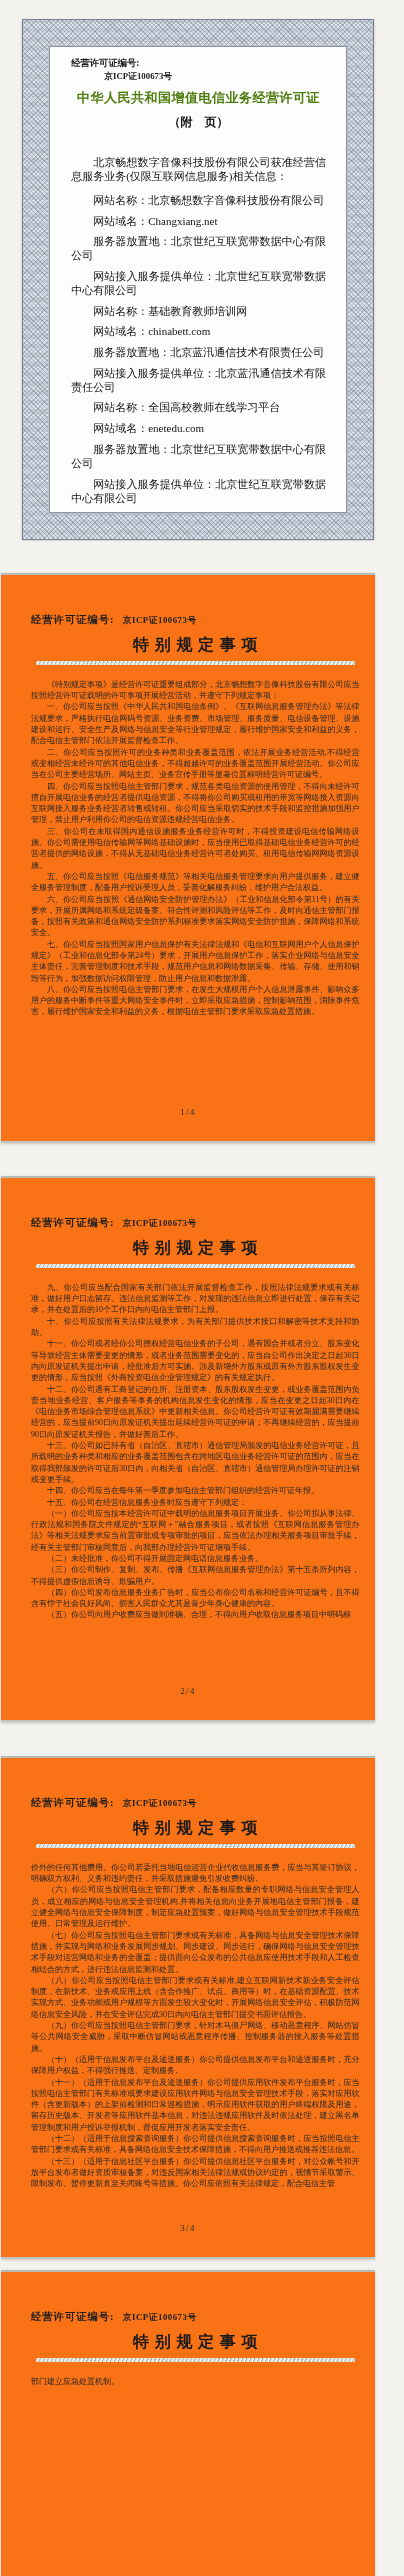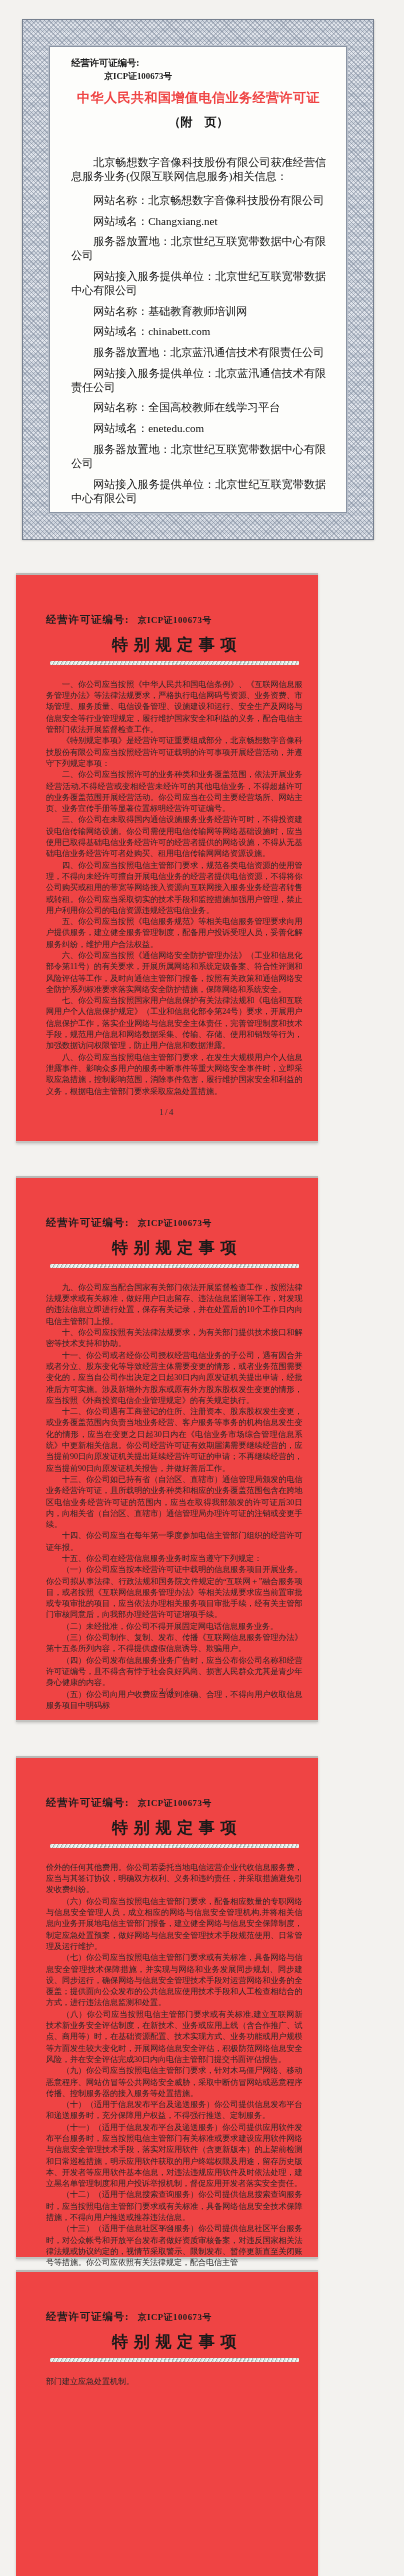--- a/index.html
+++ b/index.html
@@ -11,30 +11,30 @@
     padding:26px;border:0.5px solid #76808f;
     background:
       repeating-linear-gradient(45deg, rgba(122,134,153,.50) 0 1px, rgba(122,134,153,0) 1px 3.1px),
       repeating-linear-gradient(-45deg, rgba(122,134,153,.40) 0 1px, rgba(122,134,153,0) 1px 3.1px),
       repeating-linear-gradient(0deg, #dee2e9 0 4.6px, #cfd5de 4.6px 9.3px);
     box-shadow:0 0.5px 2.1px rgba(0,0,0,.25);}
   .cert-inner{height:100%;box-sizing:border-box;background:#fdfdfb;border:1px solid #8b95a4;
     outline:0.5px solid #b7bec9;padding:10.3px 19.6px 0 21.6px;}
   .cert-no-label{font-size:9.3px;font-weight:bold;color:#1c1c1c;margin:0;}
   .cert-no-value{font-size:8.8px;color:#1c1c1c;margin:1.5px 0 0 33px;font-weight:600;}
-  .cert-title{text-align:center;font-size:13px;font-weight:bold;color:#ef4444;margin:6.2px 0 0;
+  .cert-title{text-align:center;font-size:13px;font-weight:bold;color:#4d7c0f;margin:6.2px 0 0;
     letter-spacing:0.5px;}
   .cert-sub{text-align:center;font-size:12px;font-weight:bold;color:#141414;margin:6.2px 0 0;}
   .cert-body{margin-top:24px;}
   .cert-body .cert-line{margin:6.7px 0;font-size:11px;line-height:14px;font-weight:normal;
     color:#121212;text-indent:2em;text-align:justify;}
   .cert-body .cert-line.intro{margin-bottom:10.3px;}
 
   
-  .sheet{position:absolute;left:16px;width:302px;box-sizing:border-box;background:#ef4444;
+  .sheet{position:absolute;left:1px;width:374px;box-sizing:border-box;background:#f97316;
     border-top:2.1px solid #b9b9b6;border-bottom:2.1px solid #c3c3c0;
     box-shadow:0 0.5px 2.6px rgba(0,0,0,.18);padding:38px 15.5px 0 30px;}
   .sheet2{top:573px;height:570px;}
   .sheet3{top:1176px;height:546px;}
   .sheet4{top:1756px;height:503px;}
   .sheet5{top:2270px;height:603px;}
   .hdr{margin:0;color:#1f1f1f;}
   .hdr .lbl{font-size:10.3px;font-weight:bold;letter-spacing:1px;}
   .hdr .num{font-size:8.8px;font-weight:600;margin-left:6.2px;letter-spacing:0.5px;}
   .sheet-title{text-align:center;font-size:16px;font-weight:bold;color:#1a1a1a;
@@ -80,25 +80,25 @@
   </div>
 
   <div class="sheet sheet2">
     <p class="hdr">
       <span class="lbl">经营许可证编号:</span>
       <span class="num">京ICP证100673号</span>
     </p>
     <h2 class="sheet-title">特别规定事项</h2>
     <div class="divider"></div>
     <div class="body">
+        <p class="para">《特别规定事项》是经营许可证重要组成部分，北京畅想数字音像科技股份有限公司应当按照经营许可证载明的许可事项开展经营活动，并遵守下列规定事项：</p>
         <p class="para">一、你公司应当按照《中华人民共和国电信条例》、《互联网信息服务管理办法》等法律法规要求，严格执行电信网码号资源、业务资费、市场管理、服务质量、电信设备管理、设施建设和运行、安全生产及网络与信息安全等行业管理规定，履行维护国家安全和利益的义务，配合电信主管部门依法开展监督检查工作。</p>
-        <p class="para">《特别规定事项》是经营许可证重要组成部分，北京畅想数字音像科技股份有限公司应当按照经营许可证载明的许可事项开展经营活动，并遵守下列规定事项：</p>
         <p class="para">二、你公司应当按照许可的业务种类和业务覆盖范围，依法开展业务经营活动,不得经营或变相经营未经许可的其他电信业务，不得超越许可的业务覆盖范围开展经营活动。你公司应当在公司主要经营场所、网站主页、业务宣传手册等显著位置标明经营许可证编号。</p>
+        <p class="para">四、你公司应当按照电信主管部门要求，规范各类电信资源的使用管理，不得向未经许可擅自开展电信业务的经营者提供电信资源，不得将你公司购买或租用的带宽等网络接入资源向互联网接入服务业务经营者转售或转租。你公司应当采取切实的技术手段和监控措施加强用户管理，禁止用户利用你公司的电信资源违规经营电信业务。</p>
         <p class="para">三、你公司在未取得国内通信设施服务业务经营许可时，不得投资建设电信传输网络设施。你公司需使用电信传输网等网络基础设施时，应当使用已取得基础电信业务经营许可的经营者提供的网络设施，不得从无基础电信业务经营许可者处购买、租用电信传输网网络资源设施。</p>
-        <p class="para">四、你公司应当按照电信主管部门要求，规范各类电信资源的使用管理，不得向未经许可擅自开展电信业务的经营者提供电信资源，不得将你公司购买或租用的带宽等网络接入资源向互联网接入服务业务经营者转售或转租。你公司应当采取切实的技术手段和监控措施加强用户管理，禁止用户利用你公司的电信资源违规经营电信业务。</p>
         <p class="para">五、你公司应当按照《电信服务规范》等相关电信服务管理要求向用户提供服务，建立健全服务管理制度，配备用户投诉受理人员，妥善化解服务纠纷，维护用户合法权益。</p>
         <p class="para">六、你公司应当按照《通信网络安全防护管理办法》（工业和信息化部令第11号）的有关要求，开展所属网络和系统定级备案、符合性评测和风险评估等工作，及时向通信主管部门报备，按照有关政策和通信网络安全防护系列标准要求落实网络安全防护措施，保障网络和系统安全。</p>
         <p class="para">七、你公司应当按照国家用户信息保护有关法律法规和《电信和互联网用户个人信息保护规定》（工业和信息化部令第24号）要求，开展用户信息保护工作，落实企业网络与信息安全主体责任，完善管理制度和技术手段，规范用户信息和网络数据采集、传输、存储、使用和销毁等行为，加强数据访问权限管理，防止用户信息和数据泄露。</p>
         <p class="para">八、你公司应当按照电信主管部门要求，在发生大规模用户个人信息泄露事件、影响众多用户的服务中断事件等重大网络安全事件时，立即采取应急措施，控制影响范围，消除事件危害，履行维护国家安全和利益的义务，根据电信主管部门要求采取应急处置措施。</p>
       </div>
     <p class="pageno">1/4</p>
   </div>
 
   <div class="sheet sheet3">
     <p class="hdr">

